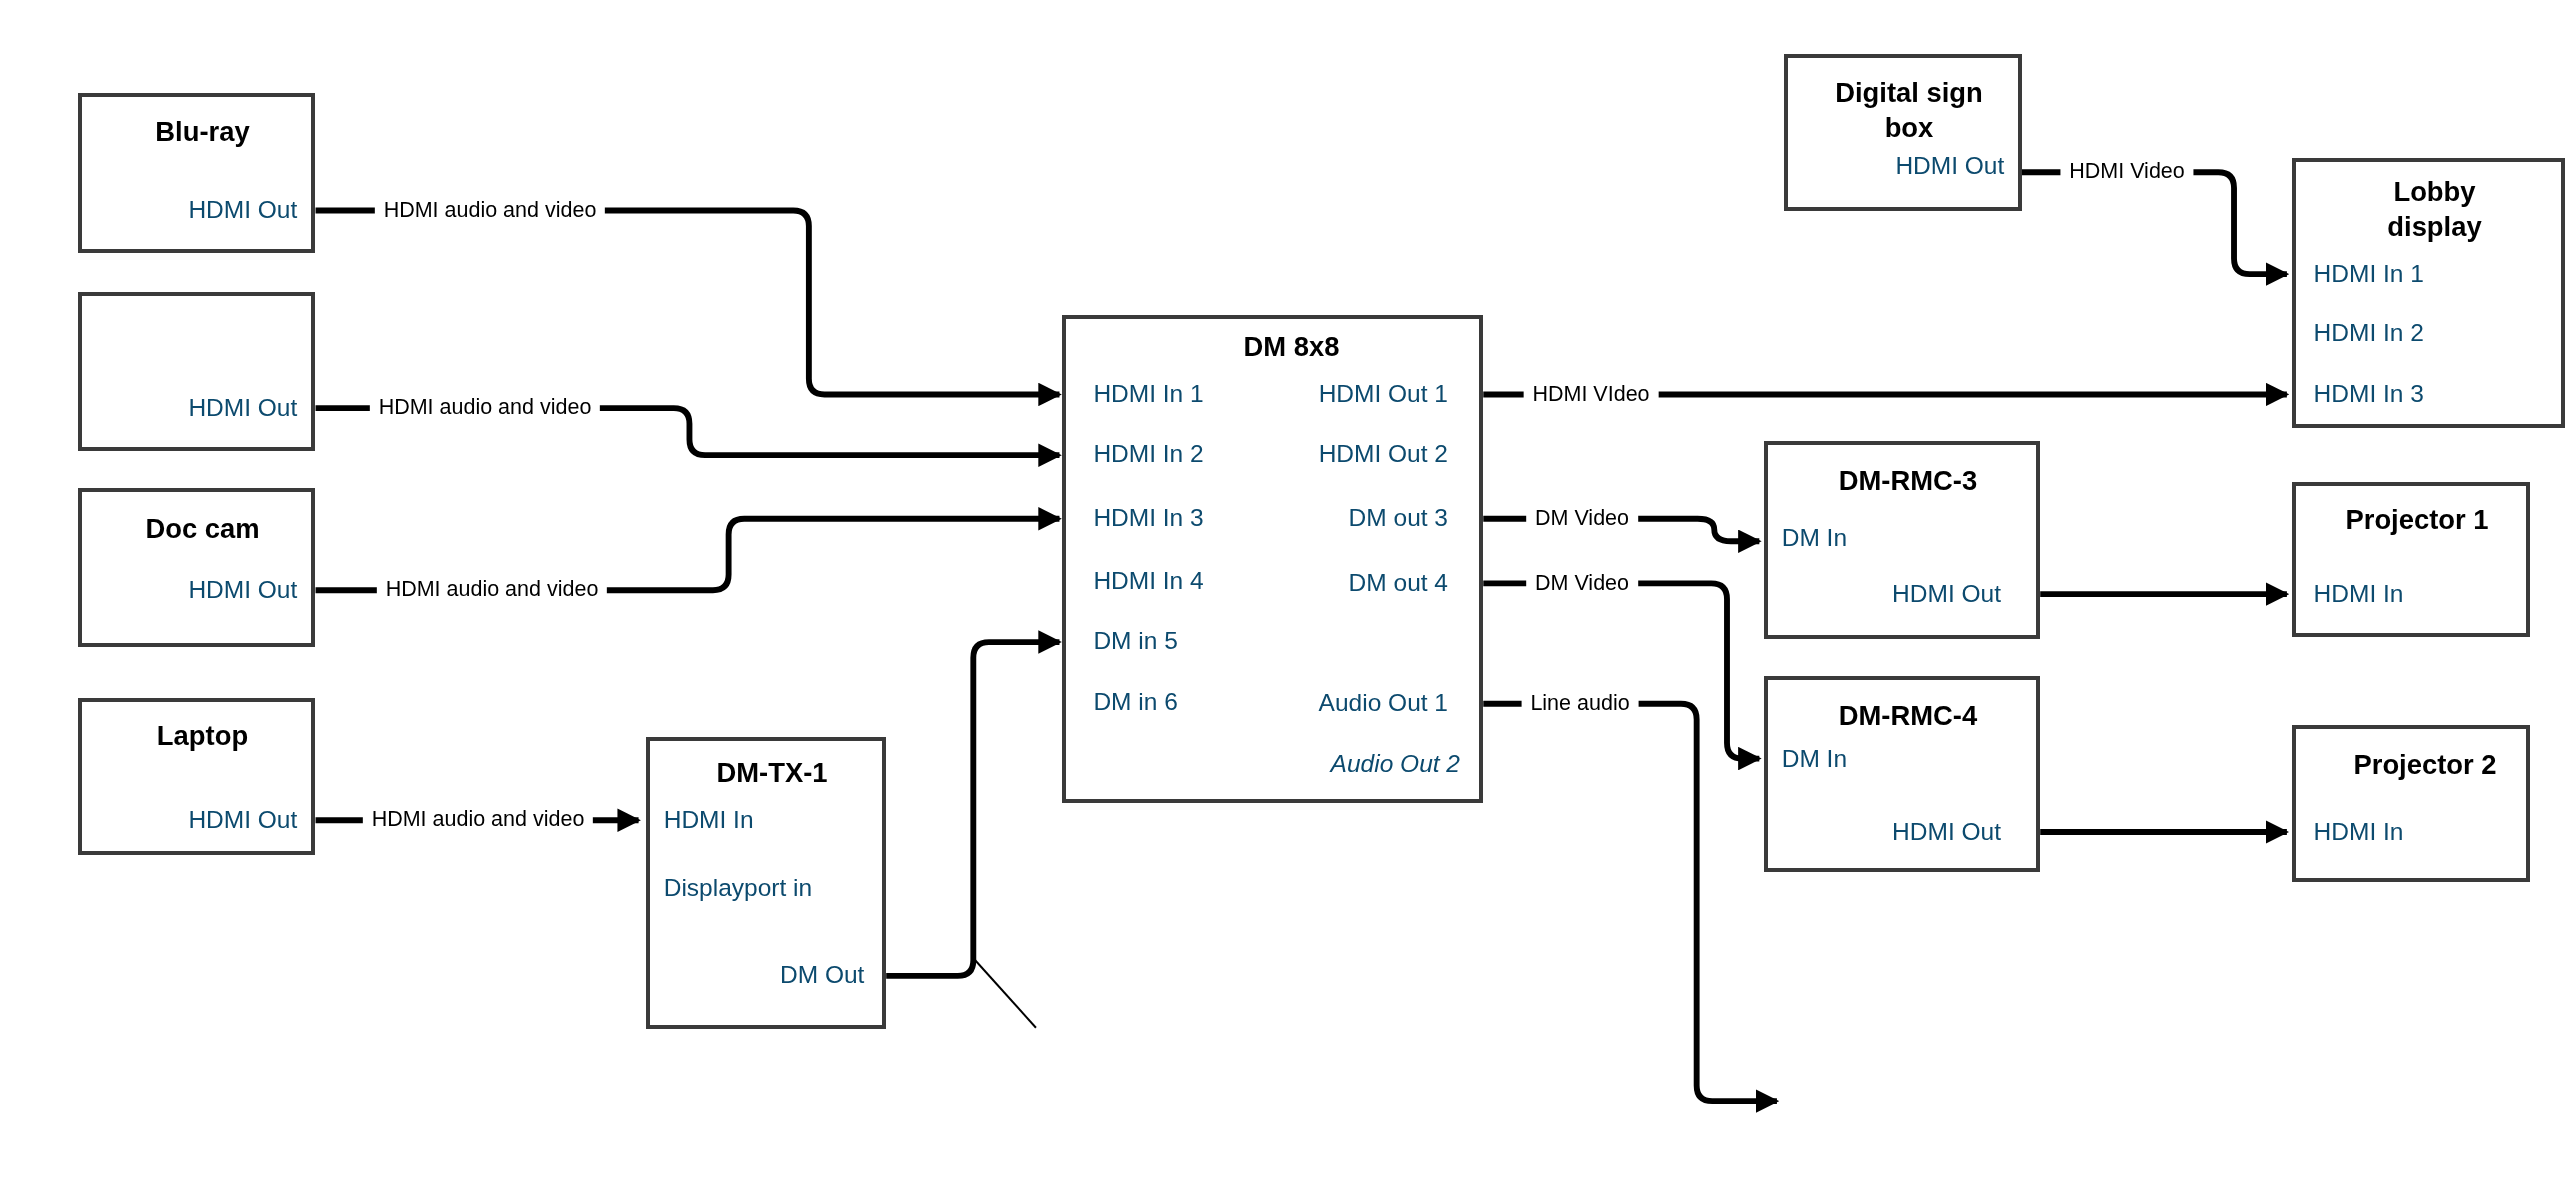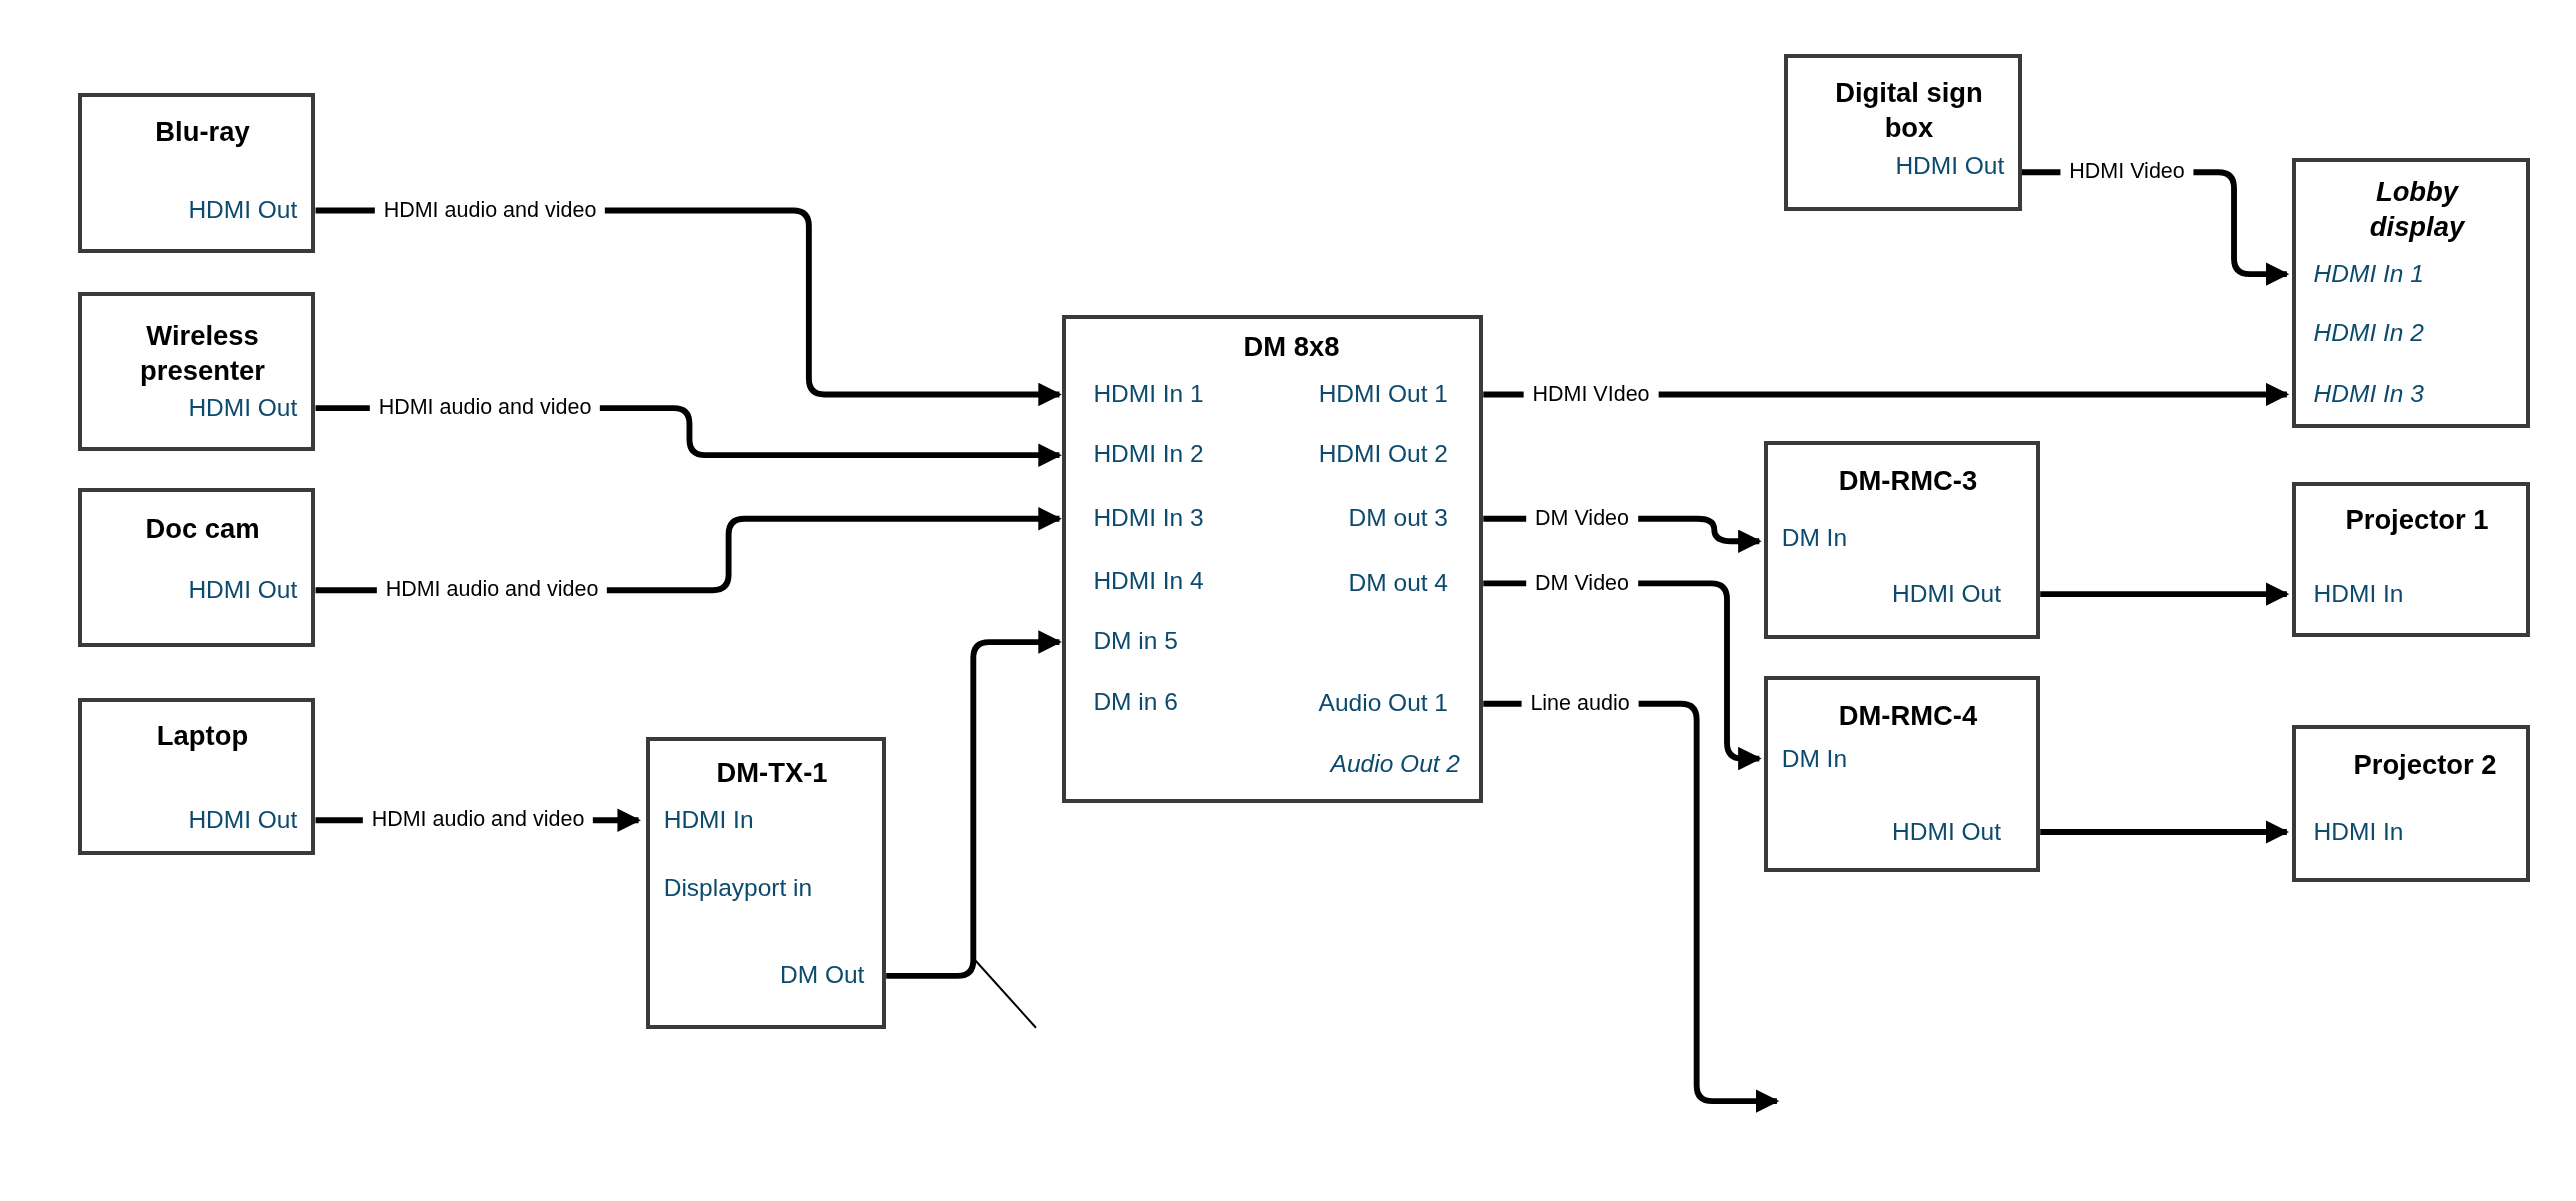--- a/index.html
+++ b/index.html
@@ -40,24 +40,20 @@
     </g>
     <path d="M 995 980 L 1058 1050" fill="none" stroke="#000" stroke-width="2"></path>
   </svg>
 
   <div class="node" style="left:78px;top:93px;width:237px;height:160px;">
     <div class="title" style="top:16.6px;">Blu-ray</div>
     <div class="port" style="top:97px;right:13.7px;">HDMI Out</div>
   </div>
 
   <div class="node" style="left:78px;top:292px;width:237px;height:159px;">
-    <div class="title" style="top:21.5px;">
-      <span class="tline">Wireless</span>
-      <span class="tline">presenter</span>
-    </div>
     <div class="port" style="top:96px;right:13.7px;">HDMI Out</div>
   </div>
 
   <div class="node" style="left:78px;top:488px;width:237px;height:159px;">
     <div class="title" style="top:18.6px;">Doc cam</div>
     <div class="port" style="top:82px;right:13.7px;">HDMI Out</div>
   </div>
 
   <div class="node" style="left:78px;top:698px;width:237px;height:157px;">
     <div class="title" style="top:15.7px;">Laptop</div>
@@ -88,21 +84,21 @@
   </div>
 
   <div class="node" style="left:1784px;top:54px;width:238px;height:157px;">
     <div class="title" style="top:16.6px;">
       <span class="tline">Digital sign</span>
       <span class="tline">box</span>
     </div>
     <div class="port" style="top:92px;right:13.7px;">HDMI Out</div>
   </div>
 
-  <div class="node" style="left:2292px;top:158px;width:238px;height:270px;font-style:italic;">
+  <div class="node" style="left:2292px;top:158px;width:273px;height:270px;">
     <div class="title" style="top:11.7px;">
       <span class="tline">Lobby</span>
       <span class="tline">display</span>
     </div>
     <div class="port" style="top:96px;left:17.6px;">HDMI In 1</div>
     <div class="port" style="top:155px;left:17.6px;">HDMI In 2</div>
     <div class="port" style="top:216px;left:17.6px;">HDMI In 3</div>
   </div>
 
   <div class="node" style="left:1764px;top:441px;width:276px;height:198px;">

